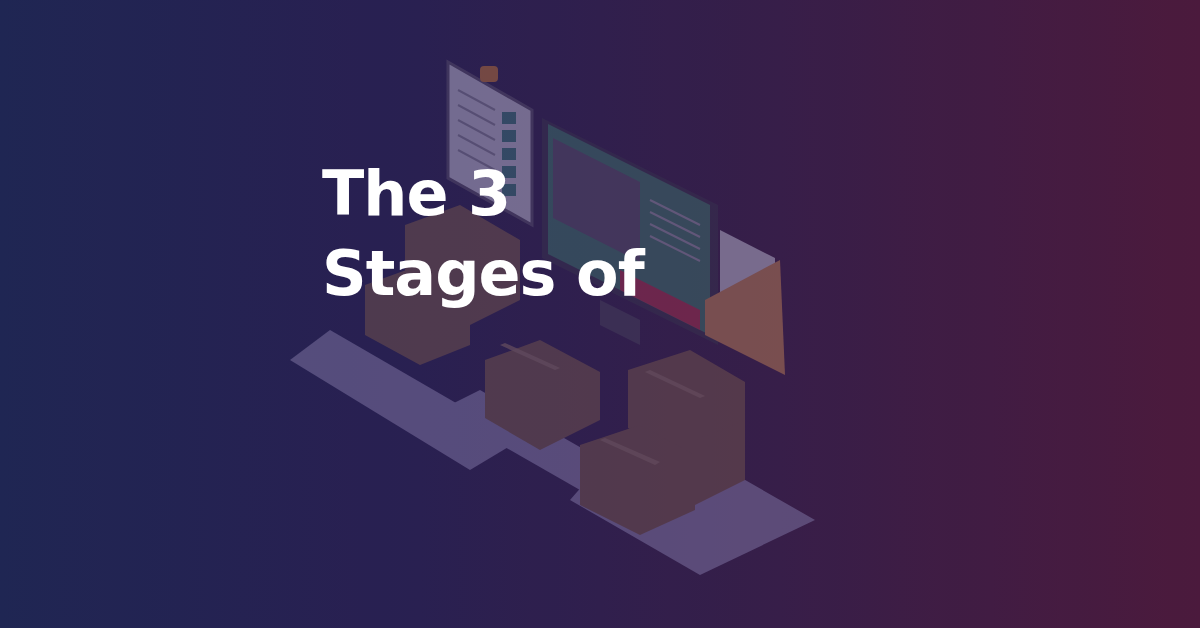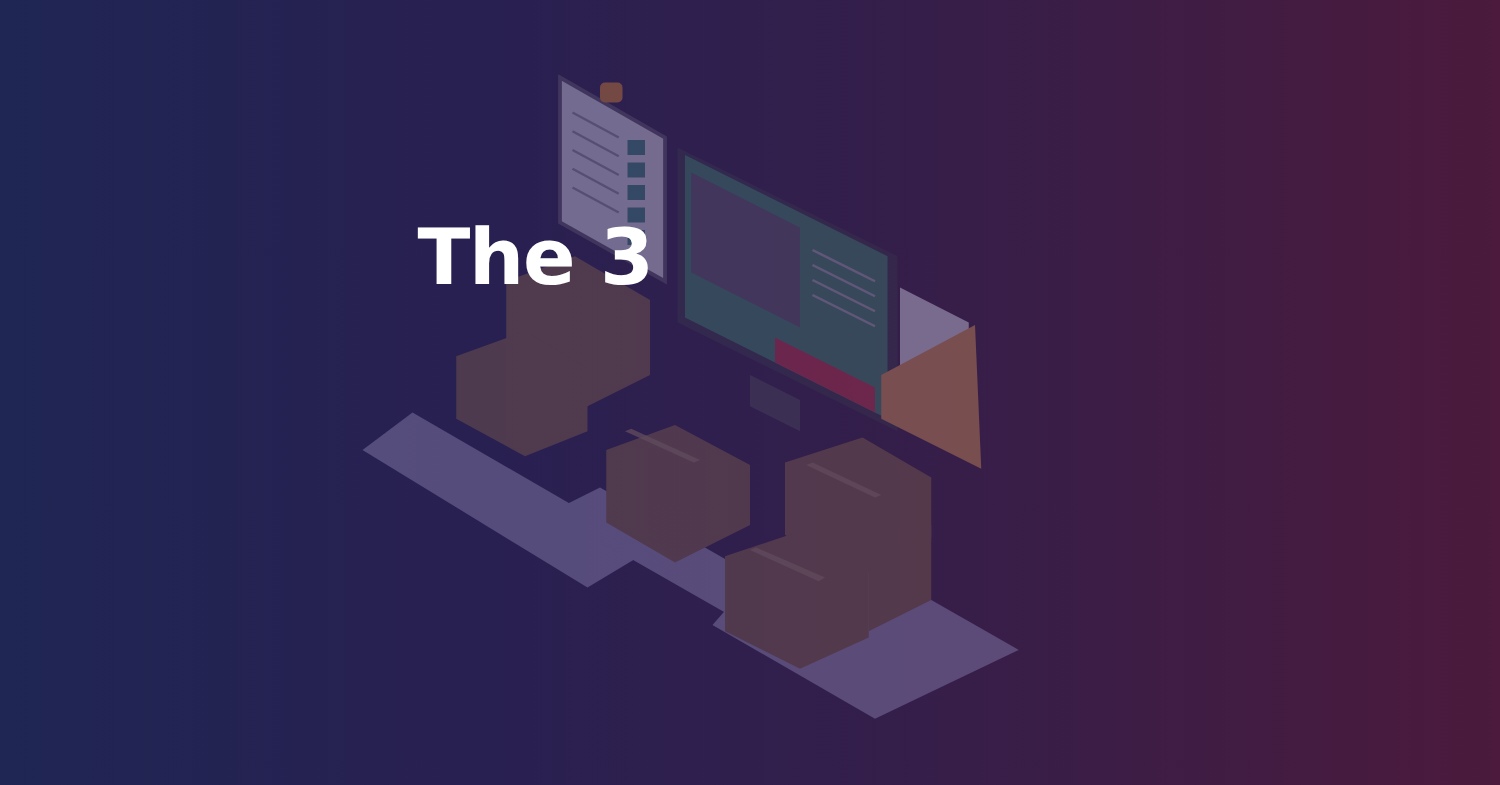--- a/index.html
+++ b/index.html
@@ -74,15 +74,16 @@
   </g>
   <g fill="#9a7a70" opacity="0.8">
     <polygon points="500,345 555,370 560,368 505,343"></polygon>
     <polygon points="645,372 700,398 705,396 650,370"></polygon>
     <polygon points="600,440 655,465 660,462 605,438"></polygon>
   </g>
 </svg>
 
 <div class="overlay"></div>
 
-<h1 class="title" style="margin:16px;">
+<h1 class="title" style="margin:4px;">
   <span>The 3</span>
+  <span>Stages of</span>
 </h1>
 
 </body></html>

